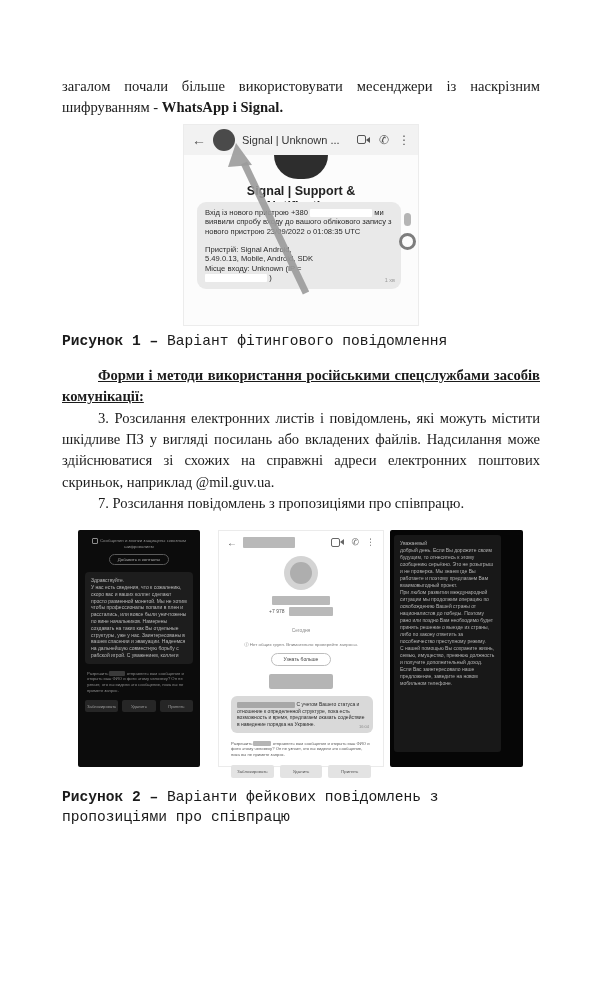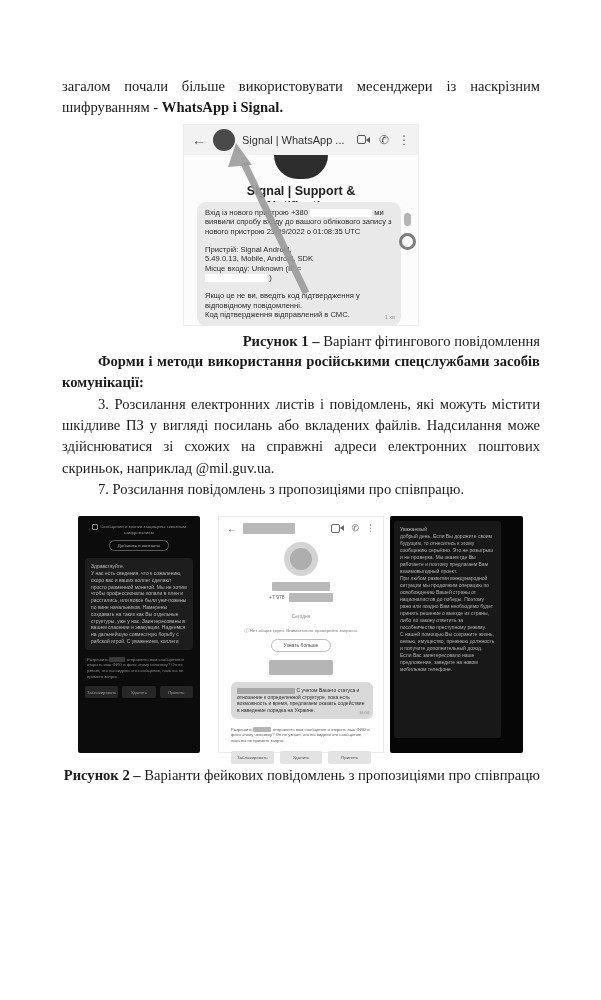--- a/index.html
+++ b/index.html
@@ -3,21 +3,21 @@
 <meta charset="utf-8">
 <style>
   html,body{margin:0;padding:0;}
   body{width:601px;height:1000px;background:#ffffff;overflow:hidden;
        font-family:"Liberation Serif",serif;color:#1b1b1b;}
   .page{position:relative;width:601px;height:1000px;}
   .content{position:absolute;left:62px;top:76px;width:478px;}
   .para{font-size:14.6px;line-height:21.4px;text-align:justify;margin:0;}
   .indent{text-indent:36px;}
   .bold{font-weight:bold;}
-  .caption{text-align:right;font-size:14.6px;line-height:20px;margin:0;}
+  .caption{text-align:left;font-size:14.6px;line-height:20px;margin:0;font-family:Liberation Mono, monospace;}
 
   
   .fig1-wrap{margin:6px 0 6px 0;display:flex;justify-content:center;}
   .signal{position:relative;width:234px;height:200px;background:#fcfcfc;
           font-family:"Liberation Sans",sans-serif;box-shadow:0 0 0 1px #ececec;}
   .sig-header{position:relative;z-index:3;height:30px;background:#f2f2f2;
           display:flex;align-items:center;padding:0 8px;gap:7px;}
   .sig-back{font-size:14px;color:#555;}
   .sig-avatar{width:22px;height:22px;border-radius:50%;background:#4a4a4a;}
   .sig-title{font-size:11px;color:#333;white-space:nowrap;}
@@ -102,21 +102,21 @@
 <div class="page">
   <div class="content">
 
     <p class="para"><span>загалом почали більше використовувати месенджери із наскрізним шифруванням - </span><span class="bold">WhatsApp і Signal.</span></p>
 
     <div class="fig1-wrap">
       <div class="signal">
         <div class="sig-header">
           <span class="sig-back">←</span>
           <span class="sig-avatar"></span>
-          <span class="sig-title">Signal | WhatsApp ...</span>
+          <span class="sig-title">Signal | Unknown ...</span>
           <span class="sig-hicons">
             <span class="vid-icon">
                 <span class="cam"></span>
                 <span class="lens"></span>
               </span>
             <span class="sig-phone">✆</span>
             <span class="sig-dots">⋮</span>
           </span>
         </div>
         <div class="sig-arc"></div>
@@ -132,37 +132,33 @@
           </div>
           <div class="blk">
             <div>Пристрій: Signal Android,</div>
             <div>5.49.0.13, Mobile, Android, SDK</div>
             <div>
               <span>Місце входу: Unknown (IP =</span><br>
               <span class="redact-w"></span>
               <span>)</span>
             </div>
           </div>
-          <div class="blk">
-            <div>Якщо це не ви, введіть код підтвердження у відповідному повідомленні.</div>
-            <div>Код підтвердження відправлений в СМС.</div>
-          </div>
           <span class="sig-time">1 хв</span>
         </div>
         <span class="sig-blob"></span>
         <span class="sig-ring"></span>
         <svg class="sig-arrow" width="234" height="200" viewBox="0 0 234 200">
           <line x1="122" y1="168" x2="60" y2="38" stroke="#9b9b9b" stroke-width="7" opacity="0.9"></line>
           <polygon points="52,18 68,40 44,42" fill="#9b9b9b" opacity="0.9"></polygon>
         </svg>
       </div>
     </div>
     <p class="caption"><span class="bold">Рисунок 1 –</span><span> Варіант фітингового повідомлення</span></p>
 
-    <p class="para indent bold" style="">Форми і методи використання російськими спецслужбами засобів комунікації:</p>
+    <p class="para indent bold" style="margin-top:14px;text-decoration:underline;">Форми і методи використання російськими спецслужбами засобів комунікації:</p>
     <p class="para indent">3. Розсилання електронних листів і повідомлень, які можуть містити шкідливе ПЗ у вигляді посилань або вкладених файлів. Надсилання може здійснюватися зі схожих на справжні адреси електронних поштових скриньок, наприклад @mil.guv.ua.</p>
     <p class="para indent">7. Розсилання повідомлень з пропозиціями про співпрацю.</p>
 
     <div class="fig2">
 
       <div class="phone phone-dark pA">
         <div class="pA-notice">
           <span class="pA-lock"></span><span>Сообщения и звонки защищены сквозным шифрованием</span>
         </div>
         <div class="pA-pill">Добавить в контакты</div>
@@ -225,16 +221,16 @@
       </div>
 
       <div class="phone phone-dark pC">
         <div class="pC-msg prelike">Уважаемый
 добрый день. Если Вы дорожите своим будущим, то отнеситесь к этому сообщению серьёзно. Это не розыгрыш и не проверка. Мы знаем где Вы работаете и поэтому предлагаем Вам взаимовыгодный проект.
 При любом развитии международной ситуации мы продолжим операцию по освобождению Вашей страны от националистов до победы. Поэтому рано или поздно Вам необходимо будет принять решение о выезде из страны, либо по закону ответить за пособничество преступному режиму.
 С нашей помощью Вы сохраните жизнь, семью, имущество, прежнюю должность и получите дополнительный доход. Если Вас заинтересовало наше предложение, заведите на новом мобильном телефоне.</div>
       </div>
     </div>
 
-    <p class="caption" style="margin-top:12px;"><span class="bold">Рисунок 2 –</span><span> Варіанти фейкових повідомлень з пропозиціями про співпрацю</span></p>
+    <p class="caption" style="margin-top:20px;"><span class="bold">Рисунок 2 –</span><span> Варіанти фейкових повідомлень з пропозиціями про співпрацю</span></p>
 
   </div>
 </div>
 
 </body></html>

